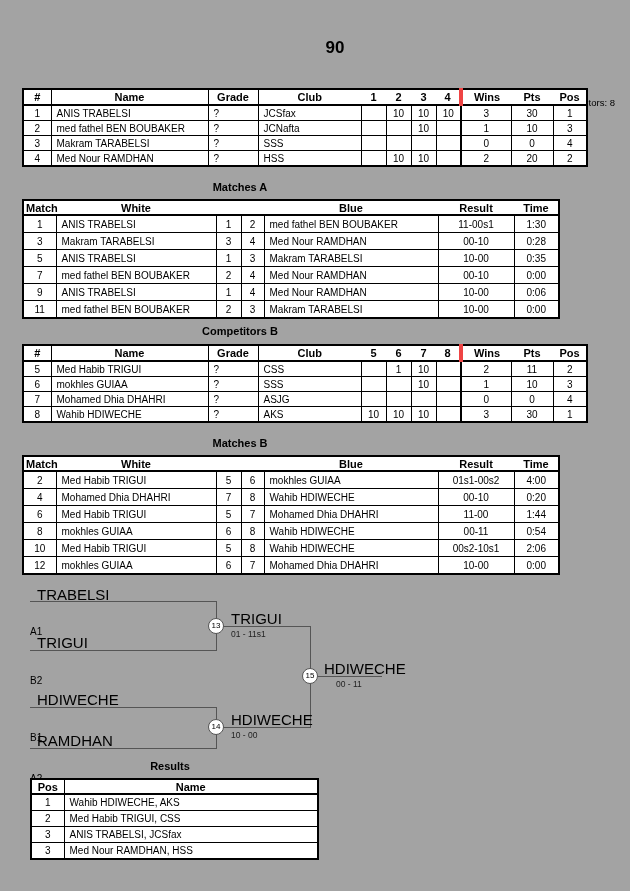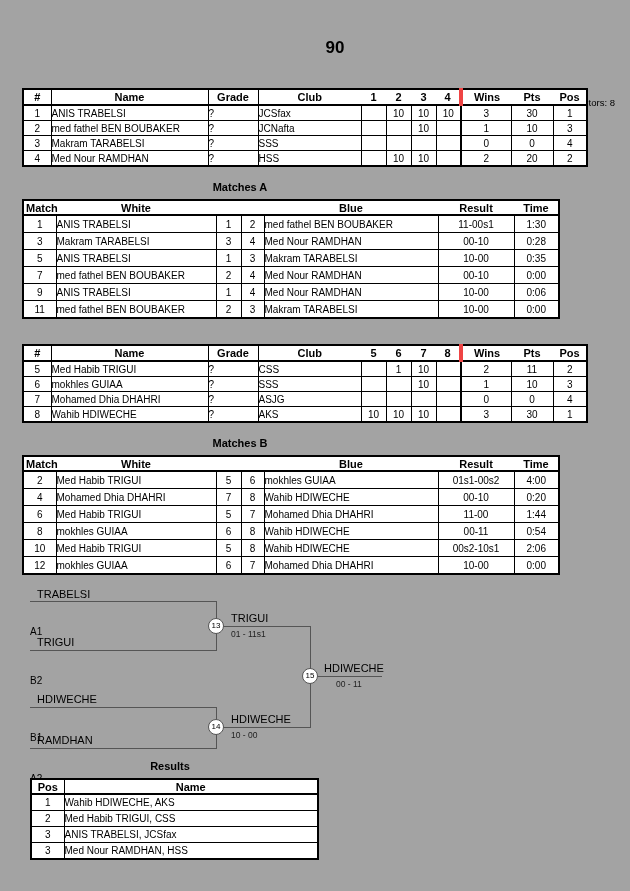--- a/index.html
+++ b/index.html
@@ -25,38 +25,38 @@
   .tbl th, .tbl td {
     border:1px solid #000; padding:0; margin:0; white-space:nowrap;
     overflow:visible; vertical-align:middle; text-align:center; font-size:10px;
   }
   .tbl th { font-size:11px; font-weight:bold; border-bottom:2px solid #000; height:14px; }
   .tbl td { height:14px; }
   .tbl-match th { height:13px; }
   .tbl-match td { height:16px; }
   .tbl-results th { height:13px; }
   .tbl-results td { height:15px; }
-  .tbl .al { text-align:left; }
+  .tbl .al { text-align:left; padding-left:5px; }
 
   
   .tbl-comp thead th.c4, .tbl-comp thead th.c5, .tbl-comp thead th.c6,
   .tbl-comp thead th.c7, .tbl-comp thead th.c9, .tbl-comp thead th.c10 {
     border-left-width:0; border-right-width:0;
   }
   .tbl-comp thead th.c3 { border-right-width:0; }
   .tbl-comp thead th.c8 { border-left:4px solid #ef4444; border-right-width:0; }
   .tbl-comp td.c8 { border-left:2px solid #000; }
 
   
   .tbl-match thead th { border-left-width:0; border-right-width:0; }
   .tbl-match thead th.c0 { text-align:left; padding-left:2px; }
 
   
   .bk-line { position:absolute; background:#555; }
-  .bk-name { position:absolute; font-size:11px; line-height:13px; }
+  .bk-name { position:absolute; font-size:15px; line-height:13px; }
   .bk-seed { position:absolute; font-size:10px; line-height:12px;margin-top:24px; }
   .bk-score { position:absolute; font-size:8.5px; line-height:10px; color:#222; }
   .bk-node {
     position:absolute; width:14px; height:14px; border:1px solid #555;
     border-radius:50%; background:#fff; font-size:8px; line-height:14px;
     text-align:center; z-index:2;
   }
 </style>
 </head>
 <body>
@@ -224,20 +224,21 @@
           <td class="c1 al">med fathel BEN BOUBAKER</td>
           <td class="c2">2</td>
           <td class="c3">3</td>
           <td class="c4 al">Makram TARABELSI</td>
           <td class="c5">10-00</td>
           <td class="c6">0:00</td>
         </tr>
       </tbody>
     </table>
 
+  <div class="sec-heading" style="top:325px">Competitors B</div>
   <table class="tbl tbl-comp" style="left:22px; top:344px; width:564px;">
       <colgroup>
         <col style="width: 28px;">
         <col style="width: 157px;">
         <col style="width: 50px;">
         <col style="width: 103px;">
         <col style="width: 25px;">
         <col style="width: 25px;">
         <col style="width: 25px;">
         <col style="width: 25px;">

